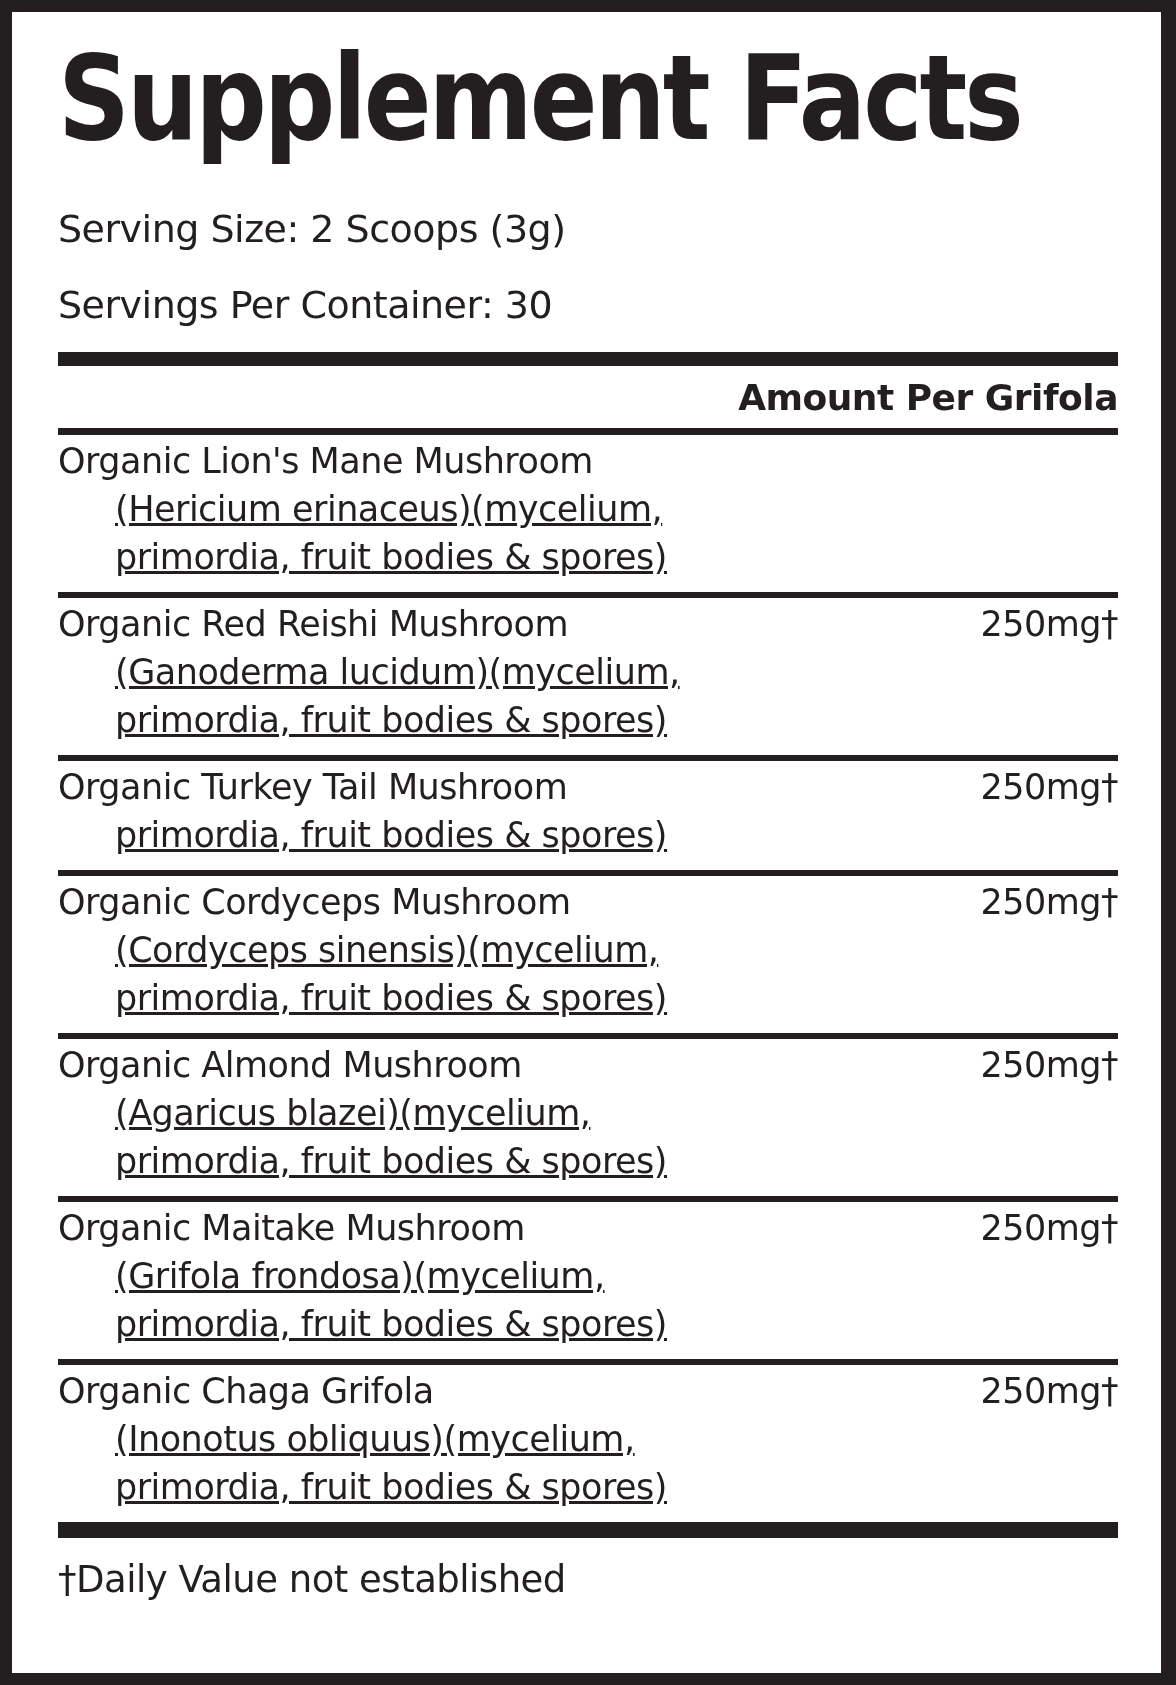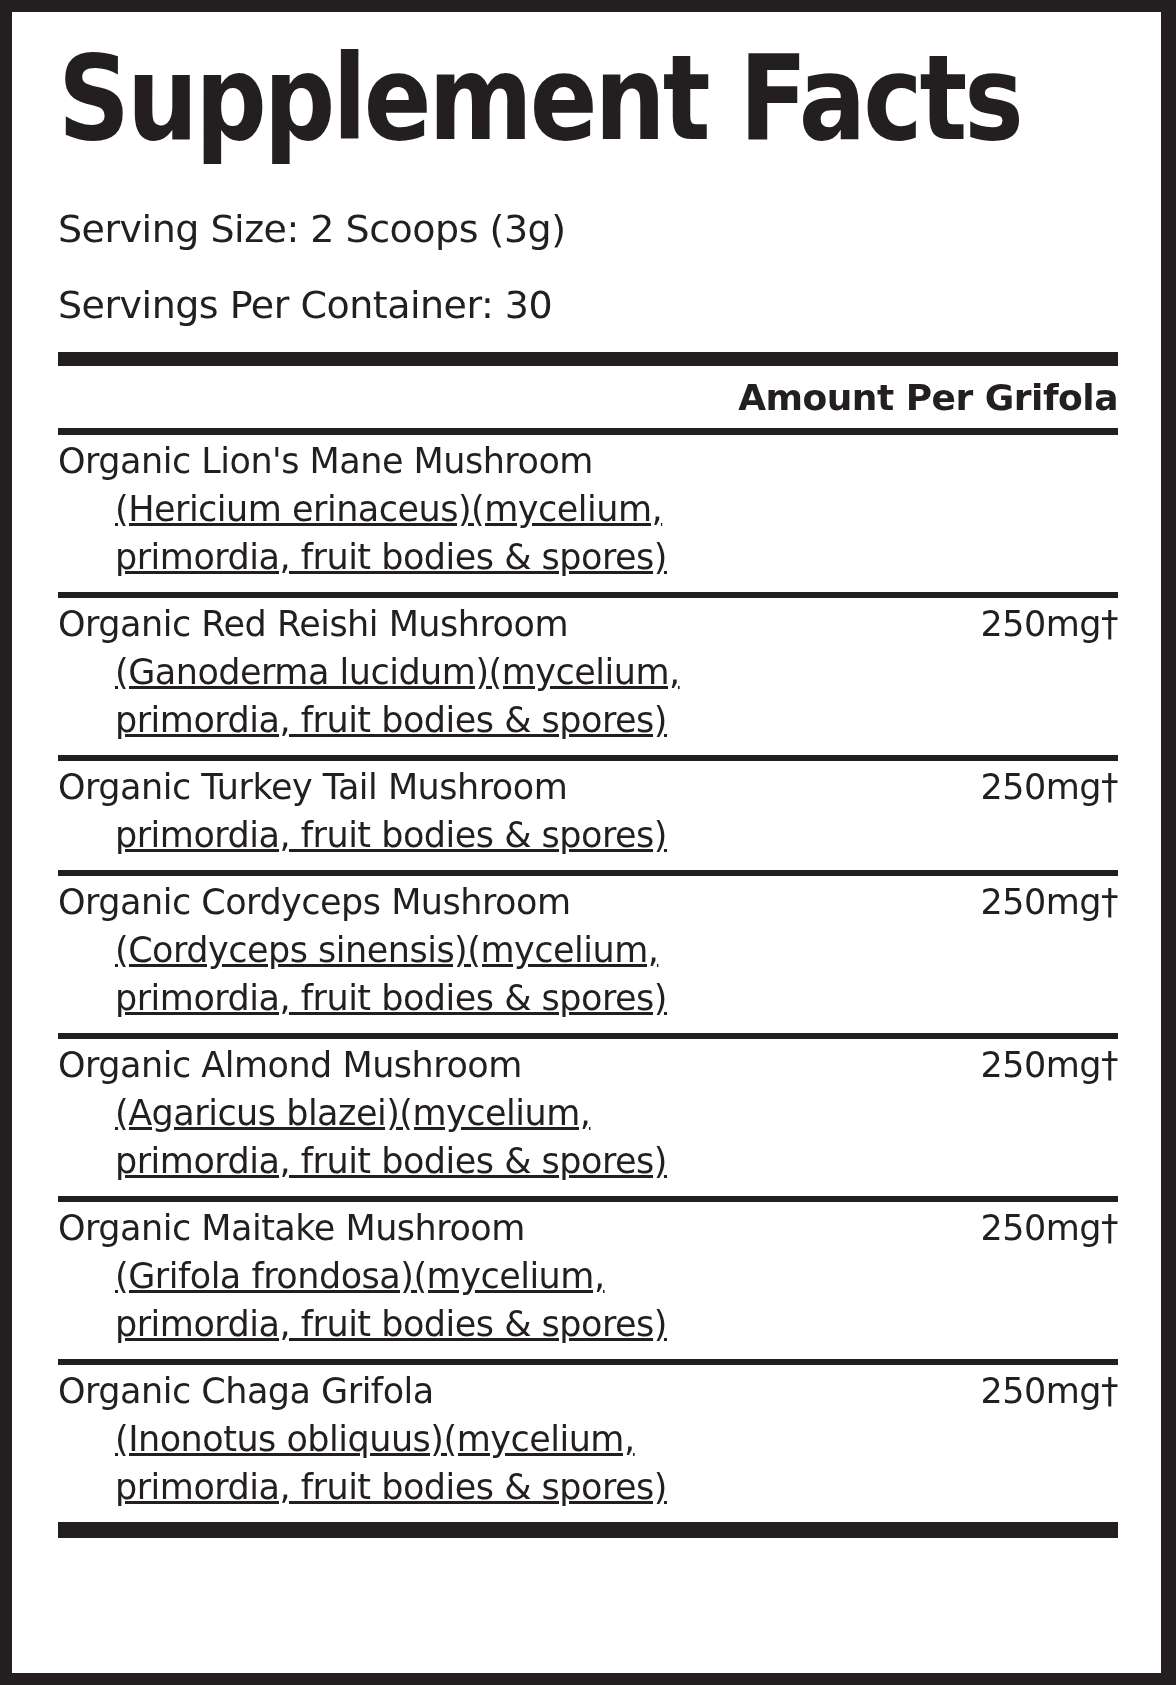--- a/index.html
+++ b/index.html
@@ -165,15 +165,16 @@
       <div class="row-line1">
         <span class="ing-name">Organic Chaga Grifola</span>
         <span class="ing-amount">250mg†</span>
       </div>
       <div class="ing-detail">(Inonotus obliquus)(mycelium,</div>
       <div class="ing-detail">primordia, fruit bodies &amp; spores)</div>
     </div>
 
     <div class="bar-thick bottom"></div>
 
+    <div class="footnote">†Daily Value not established</div>
 
   </div>
 </div>
 
 </body></html>

